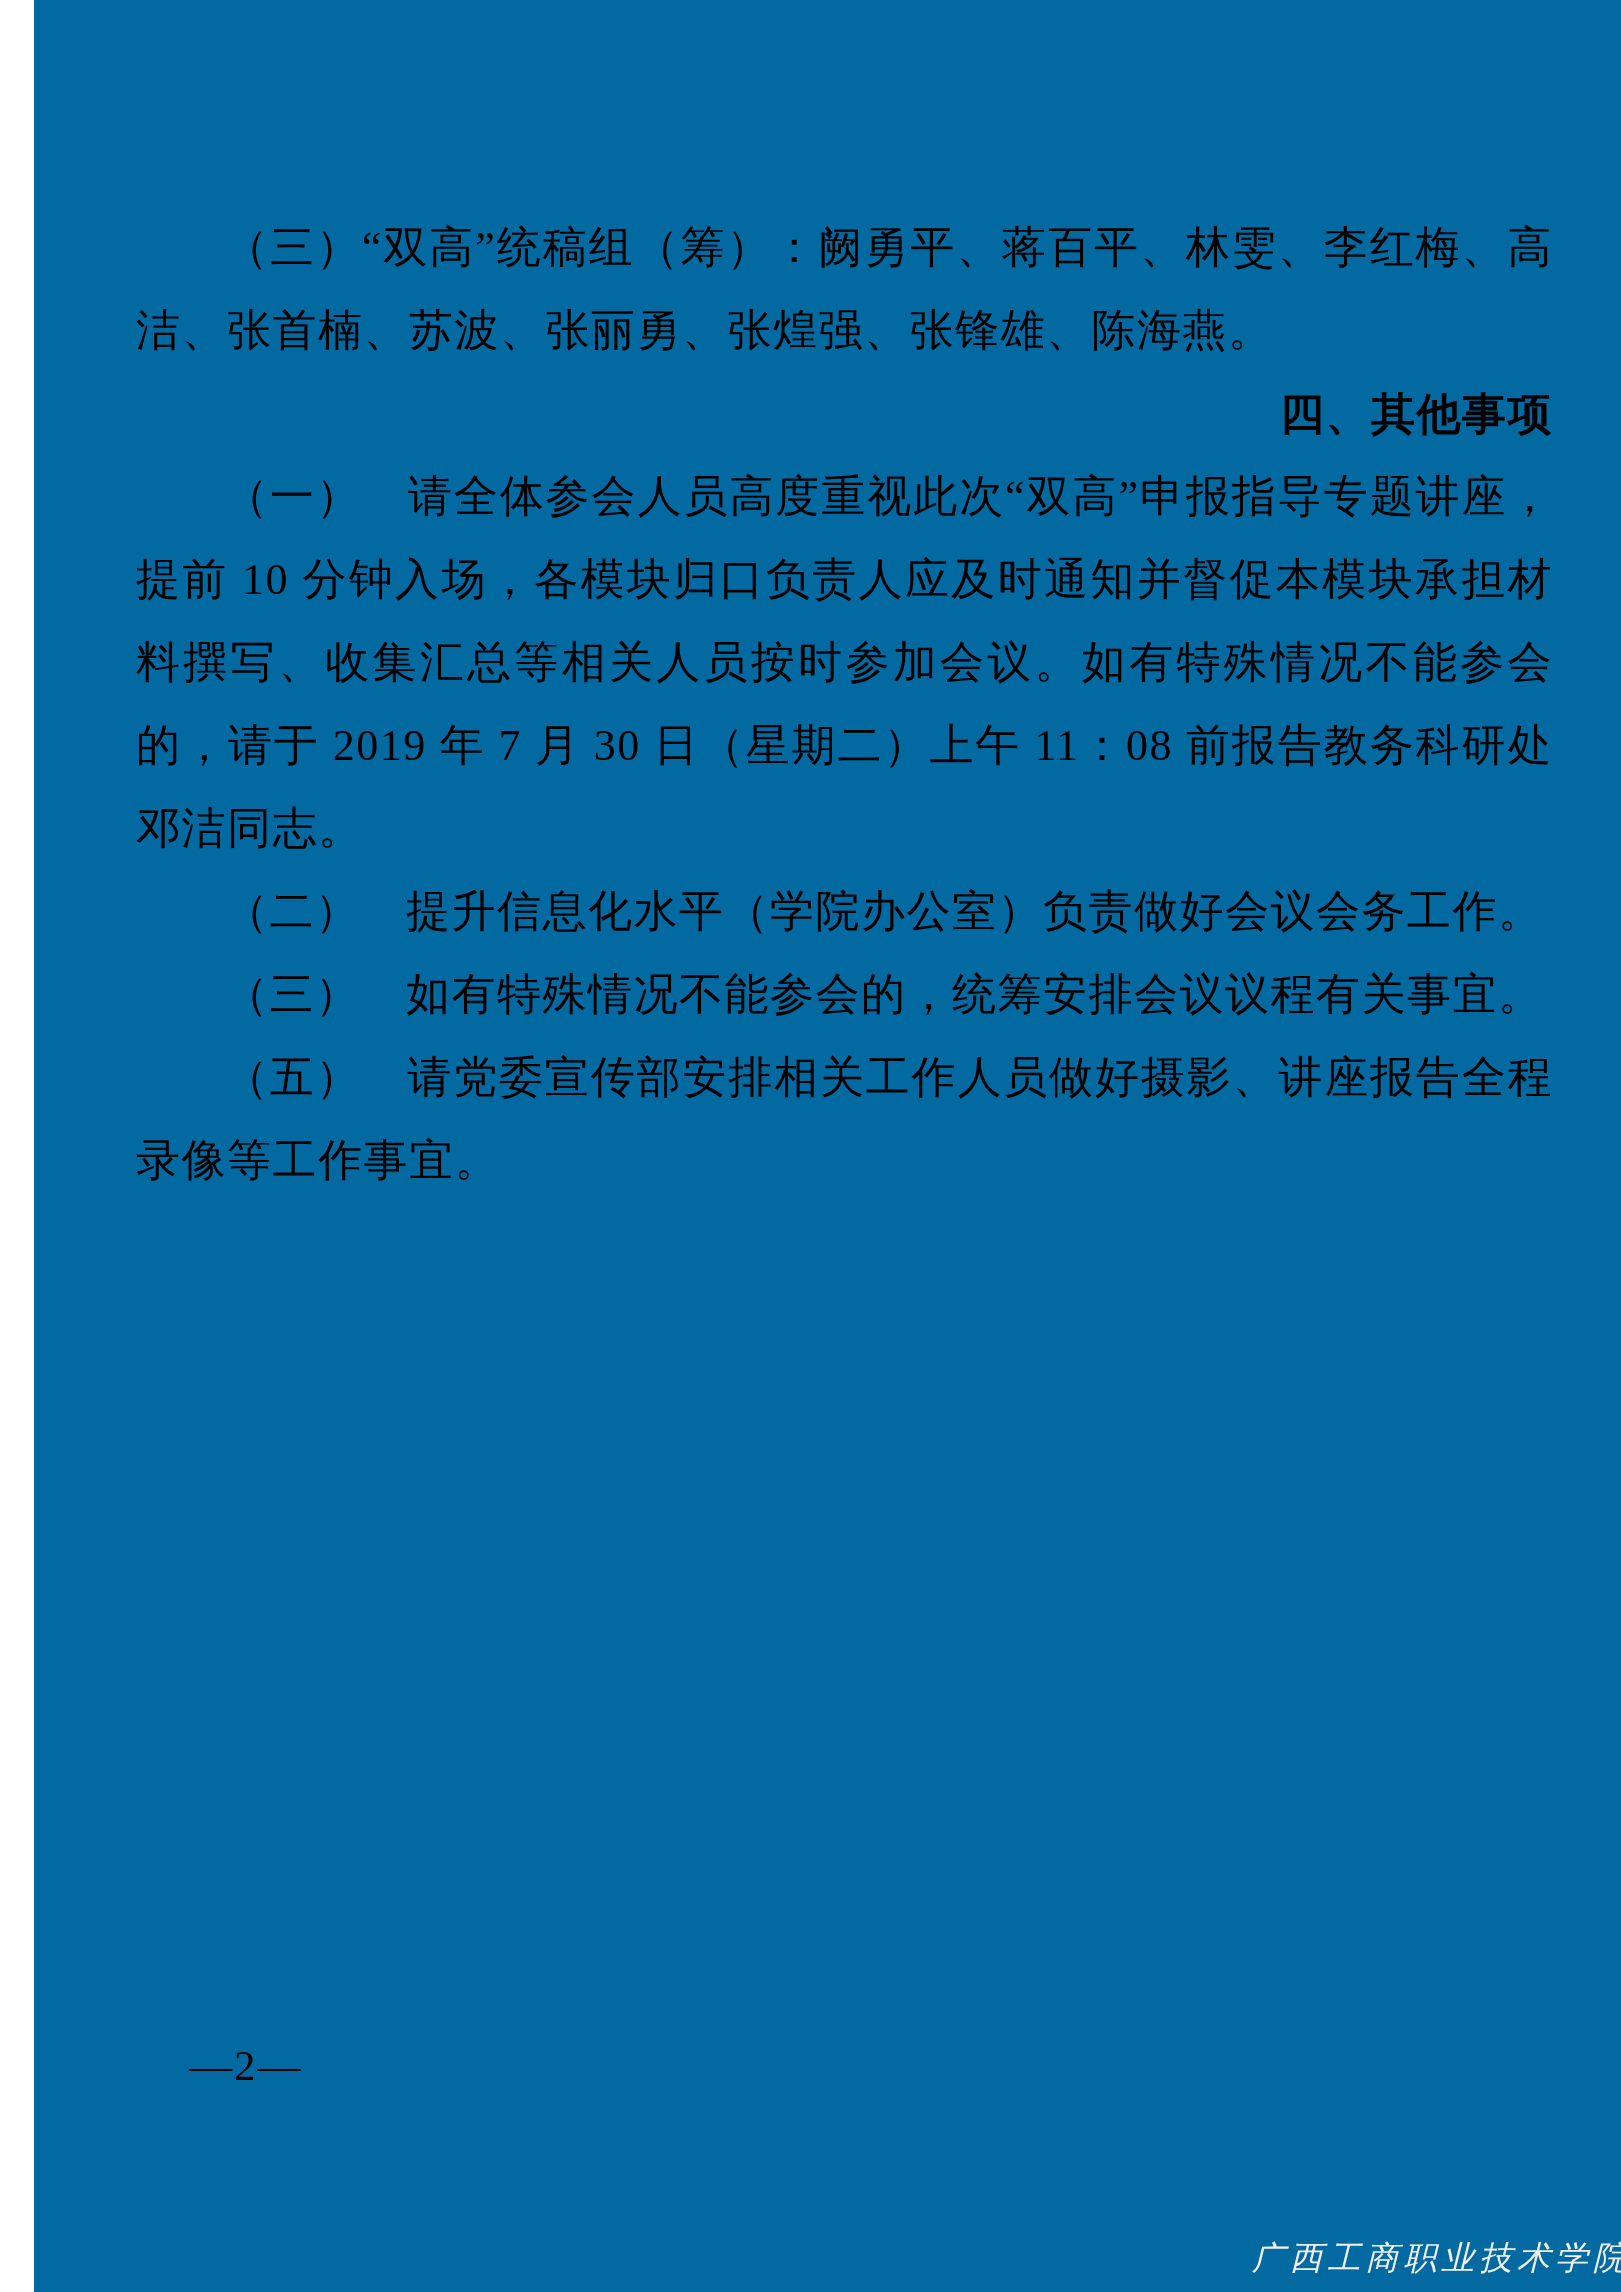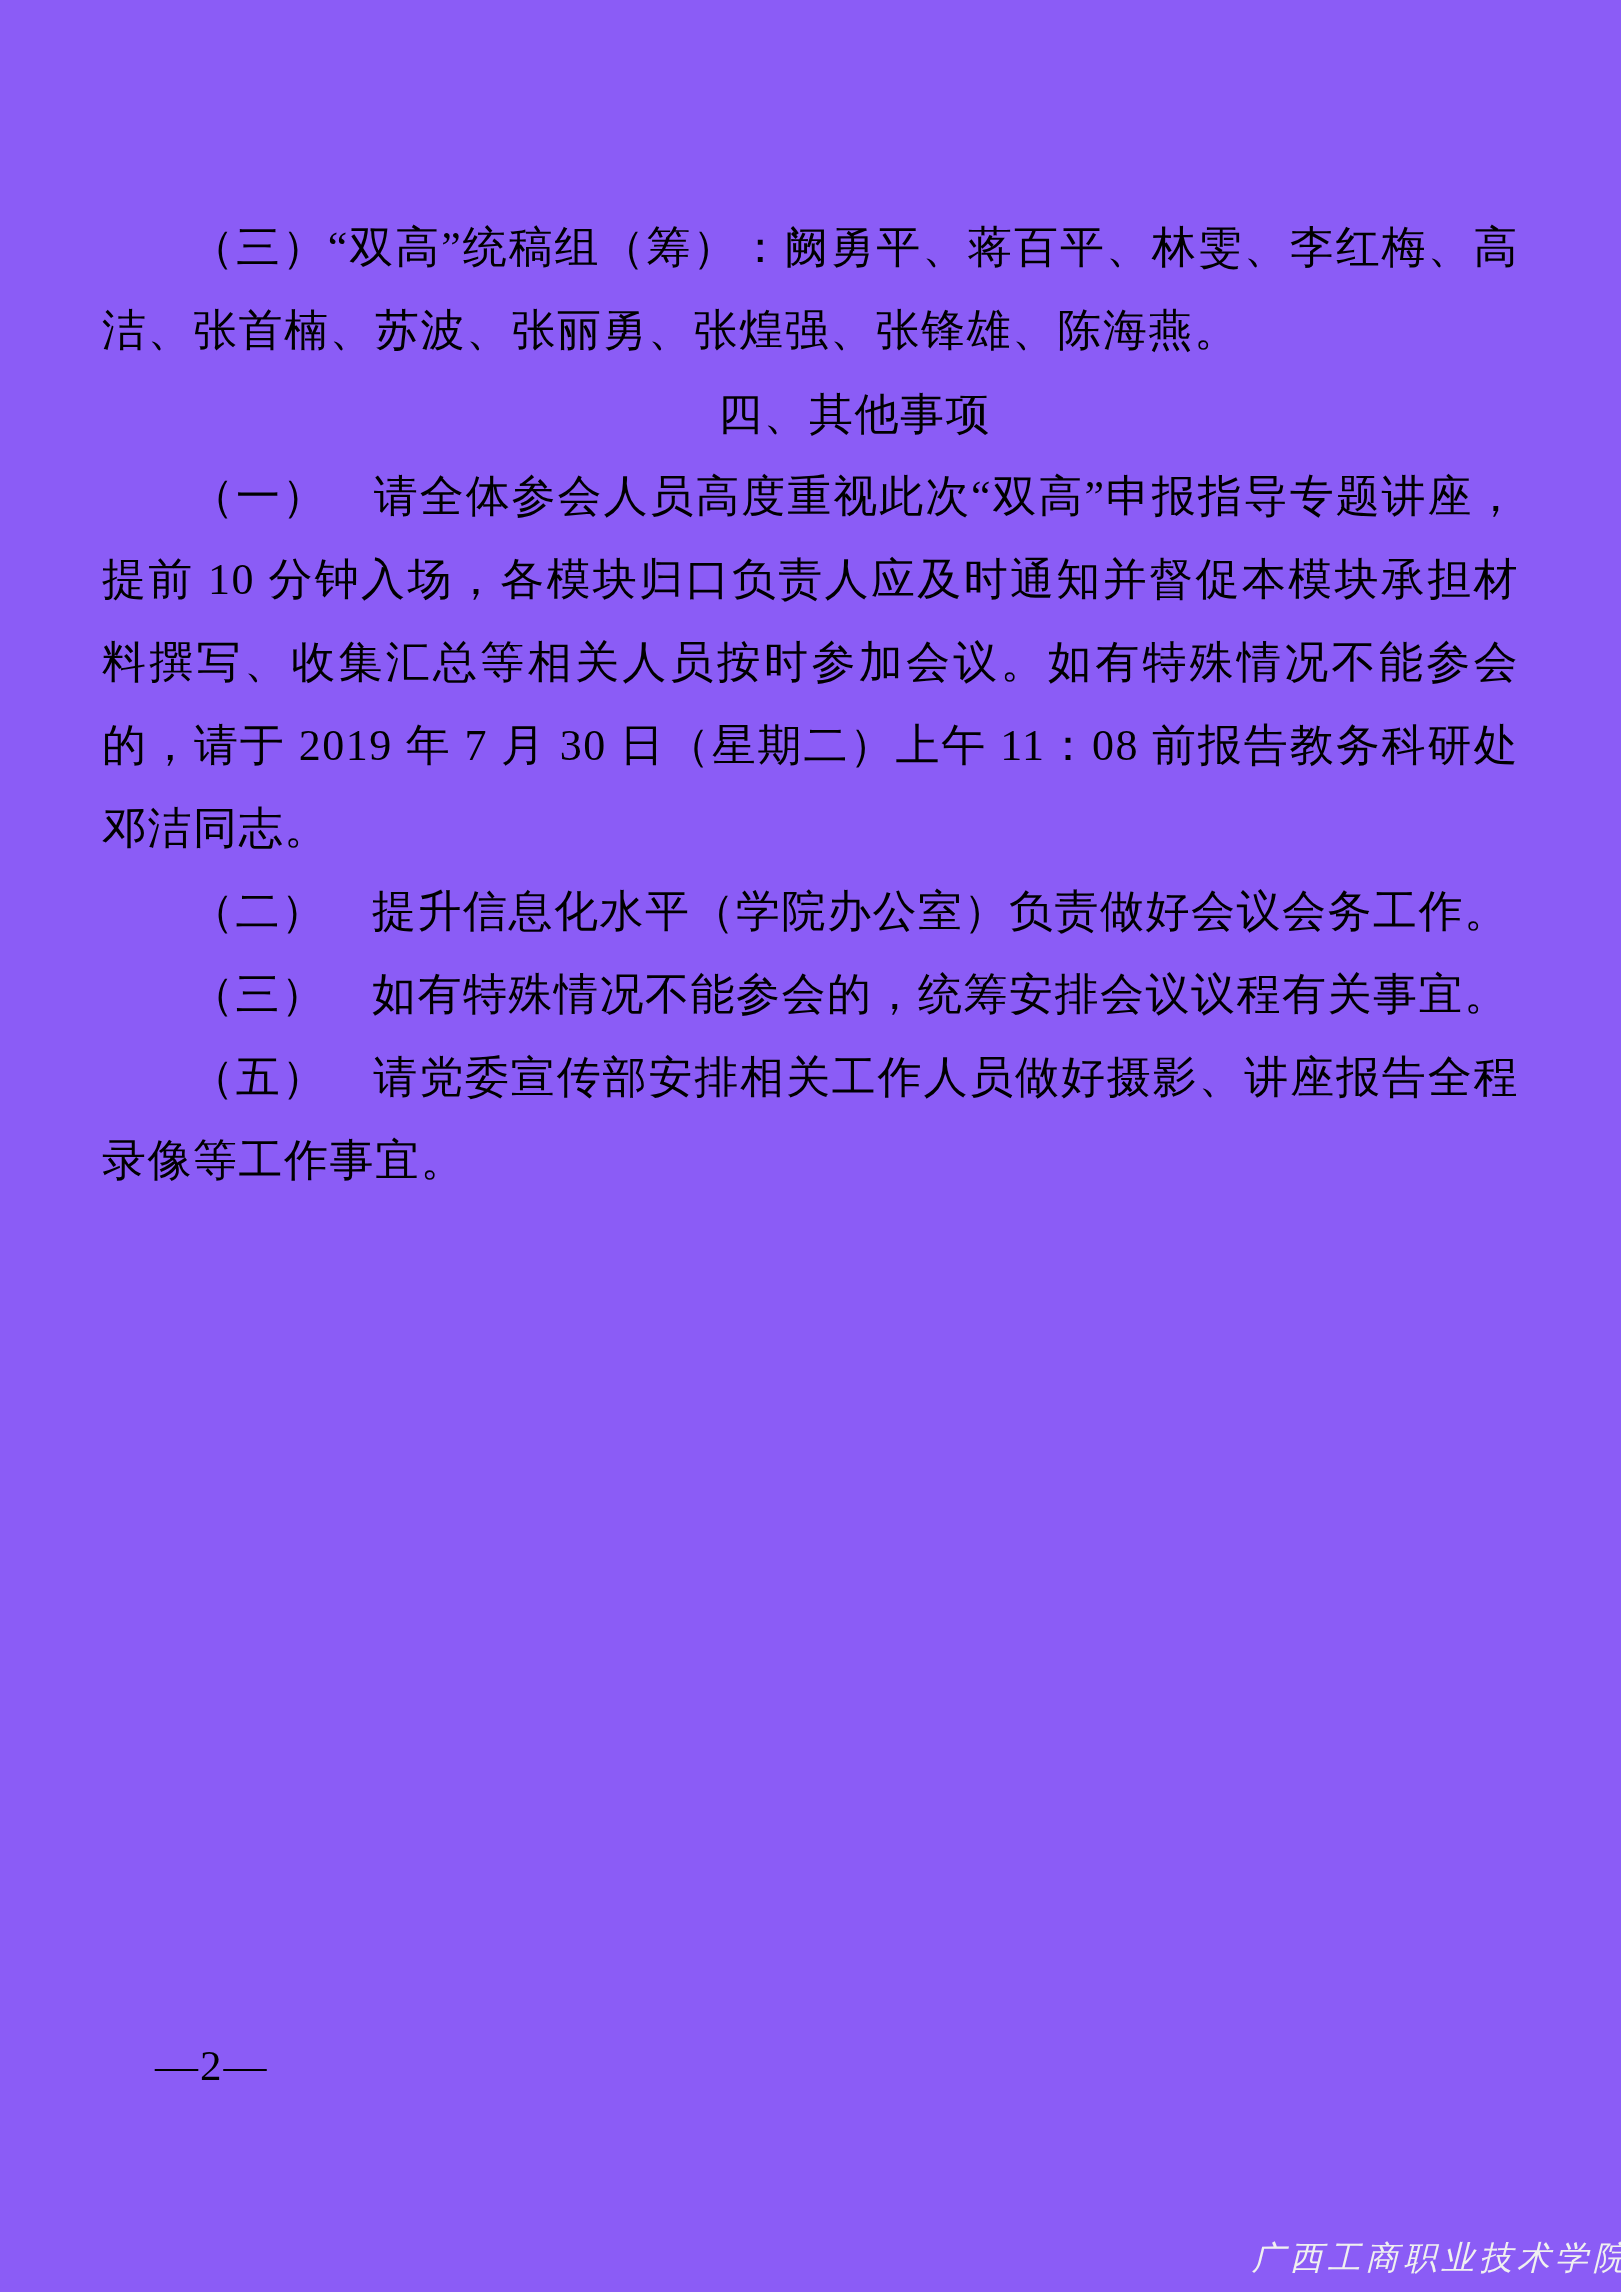--- a/index.html
+++ b/index.html
@@ -11,41 +11,42 @@
     height: 2293px;
     background: #ffffff;
     position: relative;
     overflow: hidden;
     color: #000000;
     font-family: "Liberation Serif", "DejaVu Serif", serif;
   }
   .page {
     position: absolute;
     inset: 0;
-    background: #8b5cf6;
+    background: #0369a1;
+    margin-left: 34px;
   }
   .content {
     position: absolute;
     left: 102px;
     top: 206px;
     width: 1417px;
   }
   .content p {
     margin: 0;
     font-size: 44px;
     line-height: 83px;
     letter-spacing: 1.5px;
     text-align: justify;
     text-indent: 2em;
     font-family: "Liberation Serif", "DejaVu Serif", serif;
   }
   .content p.heading {
     font-family: "Liberation Sans", "DejaVu Sans", sans-serif;
-    font-weight: normal;
-    text-align: center;
+    font-weight: bold;
+    text-align: right;
   }
   .page-number {
     position: absolute;
     left: 155px;
     top: 2041px;
     font-size: 43px;
     line-height: 49px;
     letter-spacing: 2px;
     font-family: "Liberation Serif", "DejaVu Serif", serif;
   }

